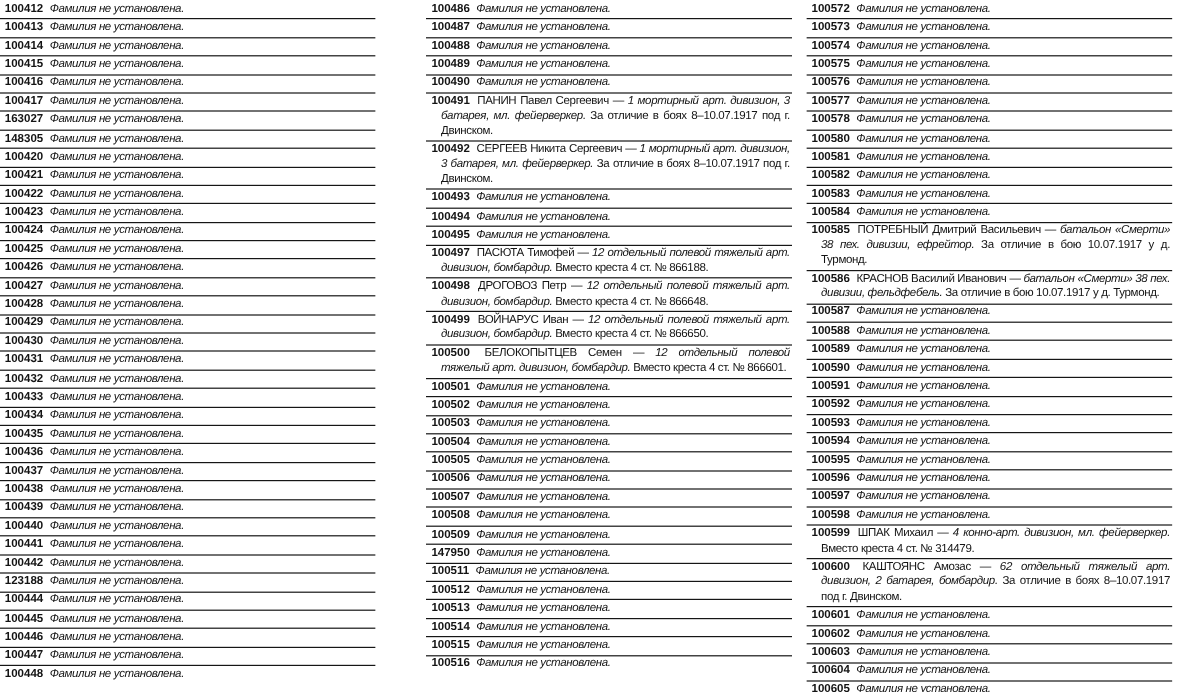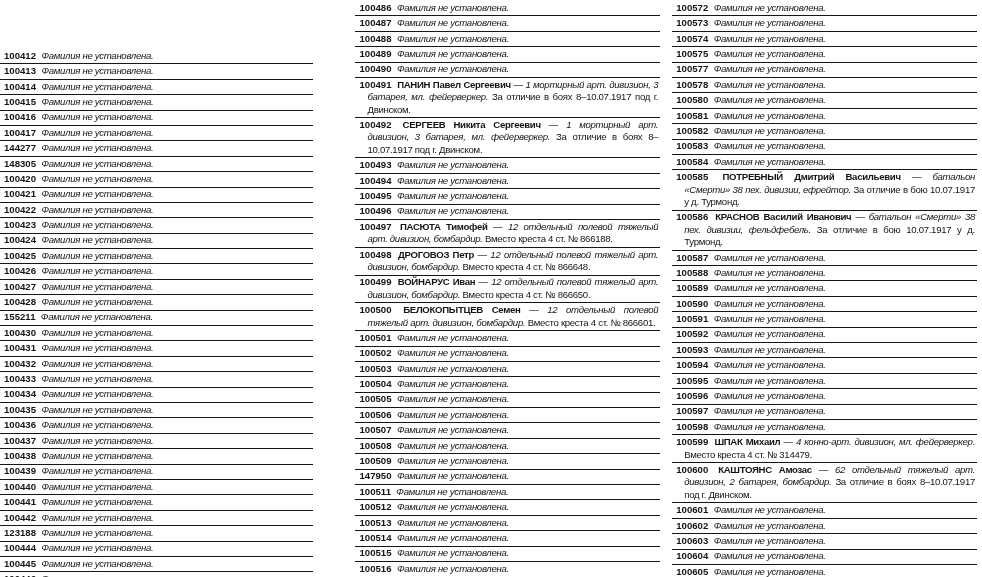--- a/index.html
+++ b/index.html
@@ -18,21 +18,21 @@
     box-sizing: border-box;
     display: flex;
     width: 982px;
     height: 577px;
     padding: 1px 5px 0 0;
   }
   .col {
     box-sizing: border-box;
     overflow: hidden;
   }
-  .col-1 { width: 323px; margin-right: 14px; margin-top: 48px; }
+  .col-1 { width: 323px; margin-right: 14px; }
   .col-2 { width: 314px; margin-right: 12px; margin-left: 28px; }
   .col-3 { width: 314px; }
 
   .entry {
     box-sizing: border-box;
     border-bottom: 1px solid #161616;
     padding: 0.8px 0 1.2px;
   }
   .col .entry:last-child { border-bottom: none; }
 
@@ -45,21 +45,21 @@
     letter-spacing: -0.3px;
     text-align: justify;
   }
   .num {
     font-weight: 700;
     font-style: normal;
     letter-spacing: 0;
     padding-right: 3px;
     white-space: nowrap;
   }
-  .pname { font-weight: 700; }
+  .pname { font-weight: 400; }
   i { font-style: italic; }
 </style>
 </head>
 <body>
 
 <div class="page">
   <div class="col col-1">
       <div class="entry">
         <p><b class="num">100412</b> <i class="unk">Фамилия не установлена.</i></p>
       </div>
@@ -72,21 +72,21 @@
       <div class="entry">
         <p><b class="num">100415</b> <i class="unk">Фамилия не установлена.</i></p>
       </div>
       <div class="entry">
         <p><b class="num">100416</b> <i class="unk">Фамилия не установлена.</i></p>
       </div>
       <div class="entry">
         <p><b class="num">100417</b> <i class="unk">Фамилия не установлена.</i></p>
       </div>
       <div class="entry">
-        <p><b class="num">144277</b> <i class="unk">Фамилия не установлена.</i></p>
+        <p><b class="num">163027</b> <i class="unk">Фамилия не установлена.</i></p>
       </div>
       <div class="entry">
         <p><b class="num">148305</b> <i class="unk">Фамилия не установлена.</i></p>
       </div>
       <div class="entry">
         <p><b class="num">100420</b> <i class="unk">Фамилия не установлена.</i></p>
       </div>
       <div class="entry">
         <p><b class="num">100421</b> <i class="unk">Фамилия не установлена.</i></p>
       </div>
@@ -105,21 +105,21 @@
       <div class="entry">
         <p><b class="num">100426</b> <i class="unk">Фамилия не установлена.</i></p>
       </div>
       <div class="entry">
         <p><b class="num">100427</b> <i class="unk">Фамилия не установлена.</i></p>
       </div>
       <div class="entry">
         <p><b class="num">100428</b> <i class="unk">Фамилия не установлена.</i></p>
       </div>
       <div class="entry">
-        <p><b class="num">155211</b> <i class="unk">Фамилия не установлена.</i></p>
+        <p><b class="num">100429</b> <i class="unk">Фамилия не установлена.</i></p>
       </div>
       <div class="entry">
         <p><b class="num">100430</b> <i class="unk">Фамилия не установлена.</i></p>
       </div>
       <div class="entry">
         <p><b class="num">100431</b> <i class="unk">Фамилия не установлена.</i></p>
       </div>
       <div class="entry">
         <p><b class="num">100432</b> <i class="unk">Фамилия не установлена.</i></p>
       </div>
@@ -197,23 +197,20 @@
       <div class="entry">
         <p><b class="num">100493</b> <i class="unk">Фамилия не установлена.</i></p>
       </div>
       <div class="entry">
         <p><b class="num">100494</b> <i class="unk">Фамилия не установлена.</i></p>
       </div>
       <div class="entry">
         <p><b class="num">100495</b> <i class="unk">Фамилия не установлена.</i></p>
       </div>
       <div class="entry">
-        <p><b class="num">100496</b> <i class="unk">Фамилия не установлена.</i></p>
-      </div>
-      <div class="entry">
         <p><b class="num">100497</b> <b class="pname">ПАСЮТА Тимофей</b> — <i>12 отдельный полевой тяжелый арт. дивизион, бомбардир.</i> <span>Вместо креста 4 ст. № 866188.</span></p>
       </div>
       <div class="entry">
         <p><b class="num">100498</b> <b class="pname">ДРОГОВОЗ Петр</b> — <i>12 отдельный полевой тяжелый арт. дивизион, бомбардир.</i> <span>Вместо креста 4 ст. № 866648.</span></p>
       </div>
       <div class="entry">
         <p><b class="num">100499</b> <b class="pname">ВОЙНАРУС Иван</b> — <i>12 отдельный полевой тяжелый арт. дивизион, бомбардир.</i> <span>Вместо креста 4 ст. № 866650.</span></p>
       </div>
       <div class="entry">
         <p><b class="num">100500</b> <b class="pname">БЕЛОКОПЫТЦЕВ Семен</b> — <i>12 отдельный полевой тяжелый арт. дивизион, бомбардир.</i> <span>Вместо креста 4 ст. № 866601.</span></p>
@@ -272,20 +269,23 @@
         <p><b class="num">100572</b> <i class="unk">Фамилия не установлена.</i></p>
       </div>
       <div class="entry">
         <p><b class="num">100573</b> <i class="unk">Фамилия не установлена.</i></p>
       </div>
       <div class="entry">
         <p><b class="num">100574</b> <i class="unk">Фамилия не установлена.</i></p>
       </div>
       <div class="entry">
         <p><b class="num">100575</b> <i class="unk">Фамилия не установлена.</i></p>
+      </div>
+      <div class="entry">
+        <p><b class="num">100576</b> <i class="unk">Фамилия не установлена.</i></p>
       </div>
       <div class="entry">
         <p><b class="num">100577</b> <i class="unk">Фамилия не установлена.</i></p>
       </div>
       <div class="entry">
         <p><b class="num">100578</b> <i class="unk">Фамилия не установлена.</i></p>
       </div>
       <div class="entry">
         <p><b class="num">100580</b> <i class="unk">Фамилия не установлена.</i></p>
       </div>

